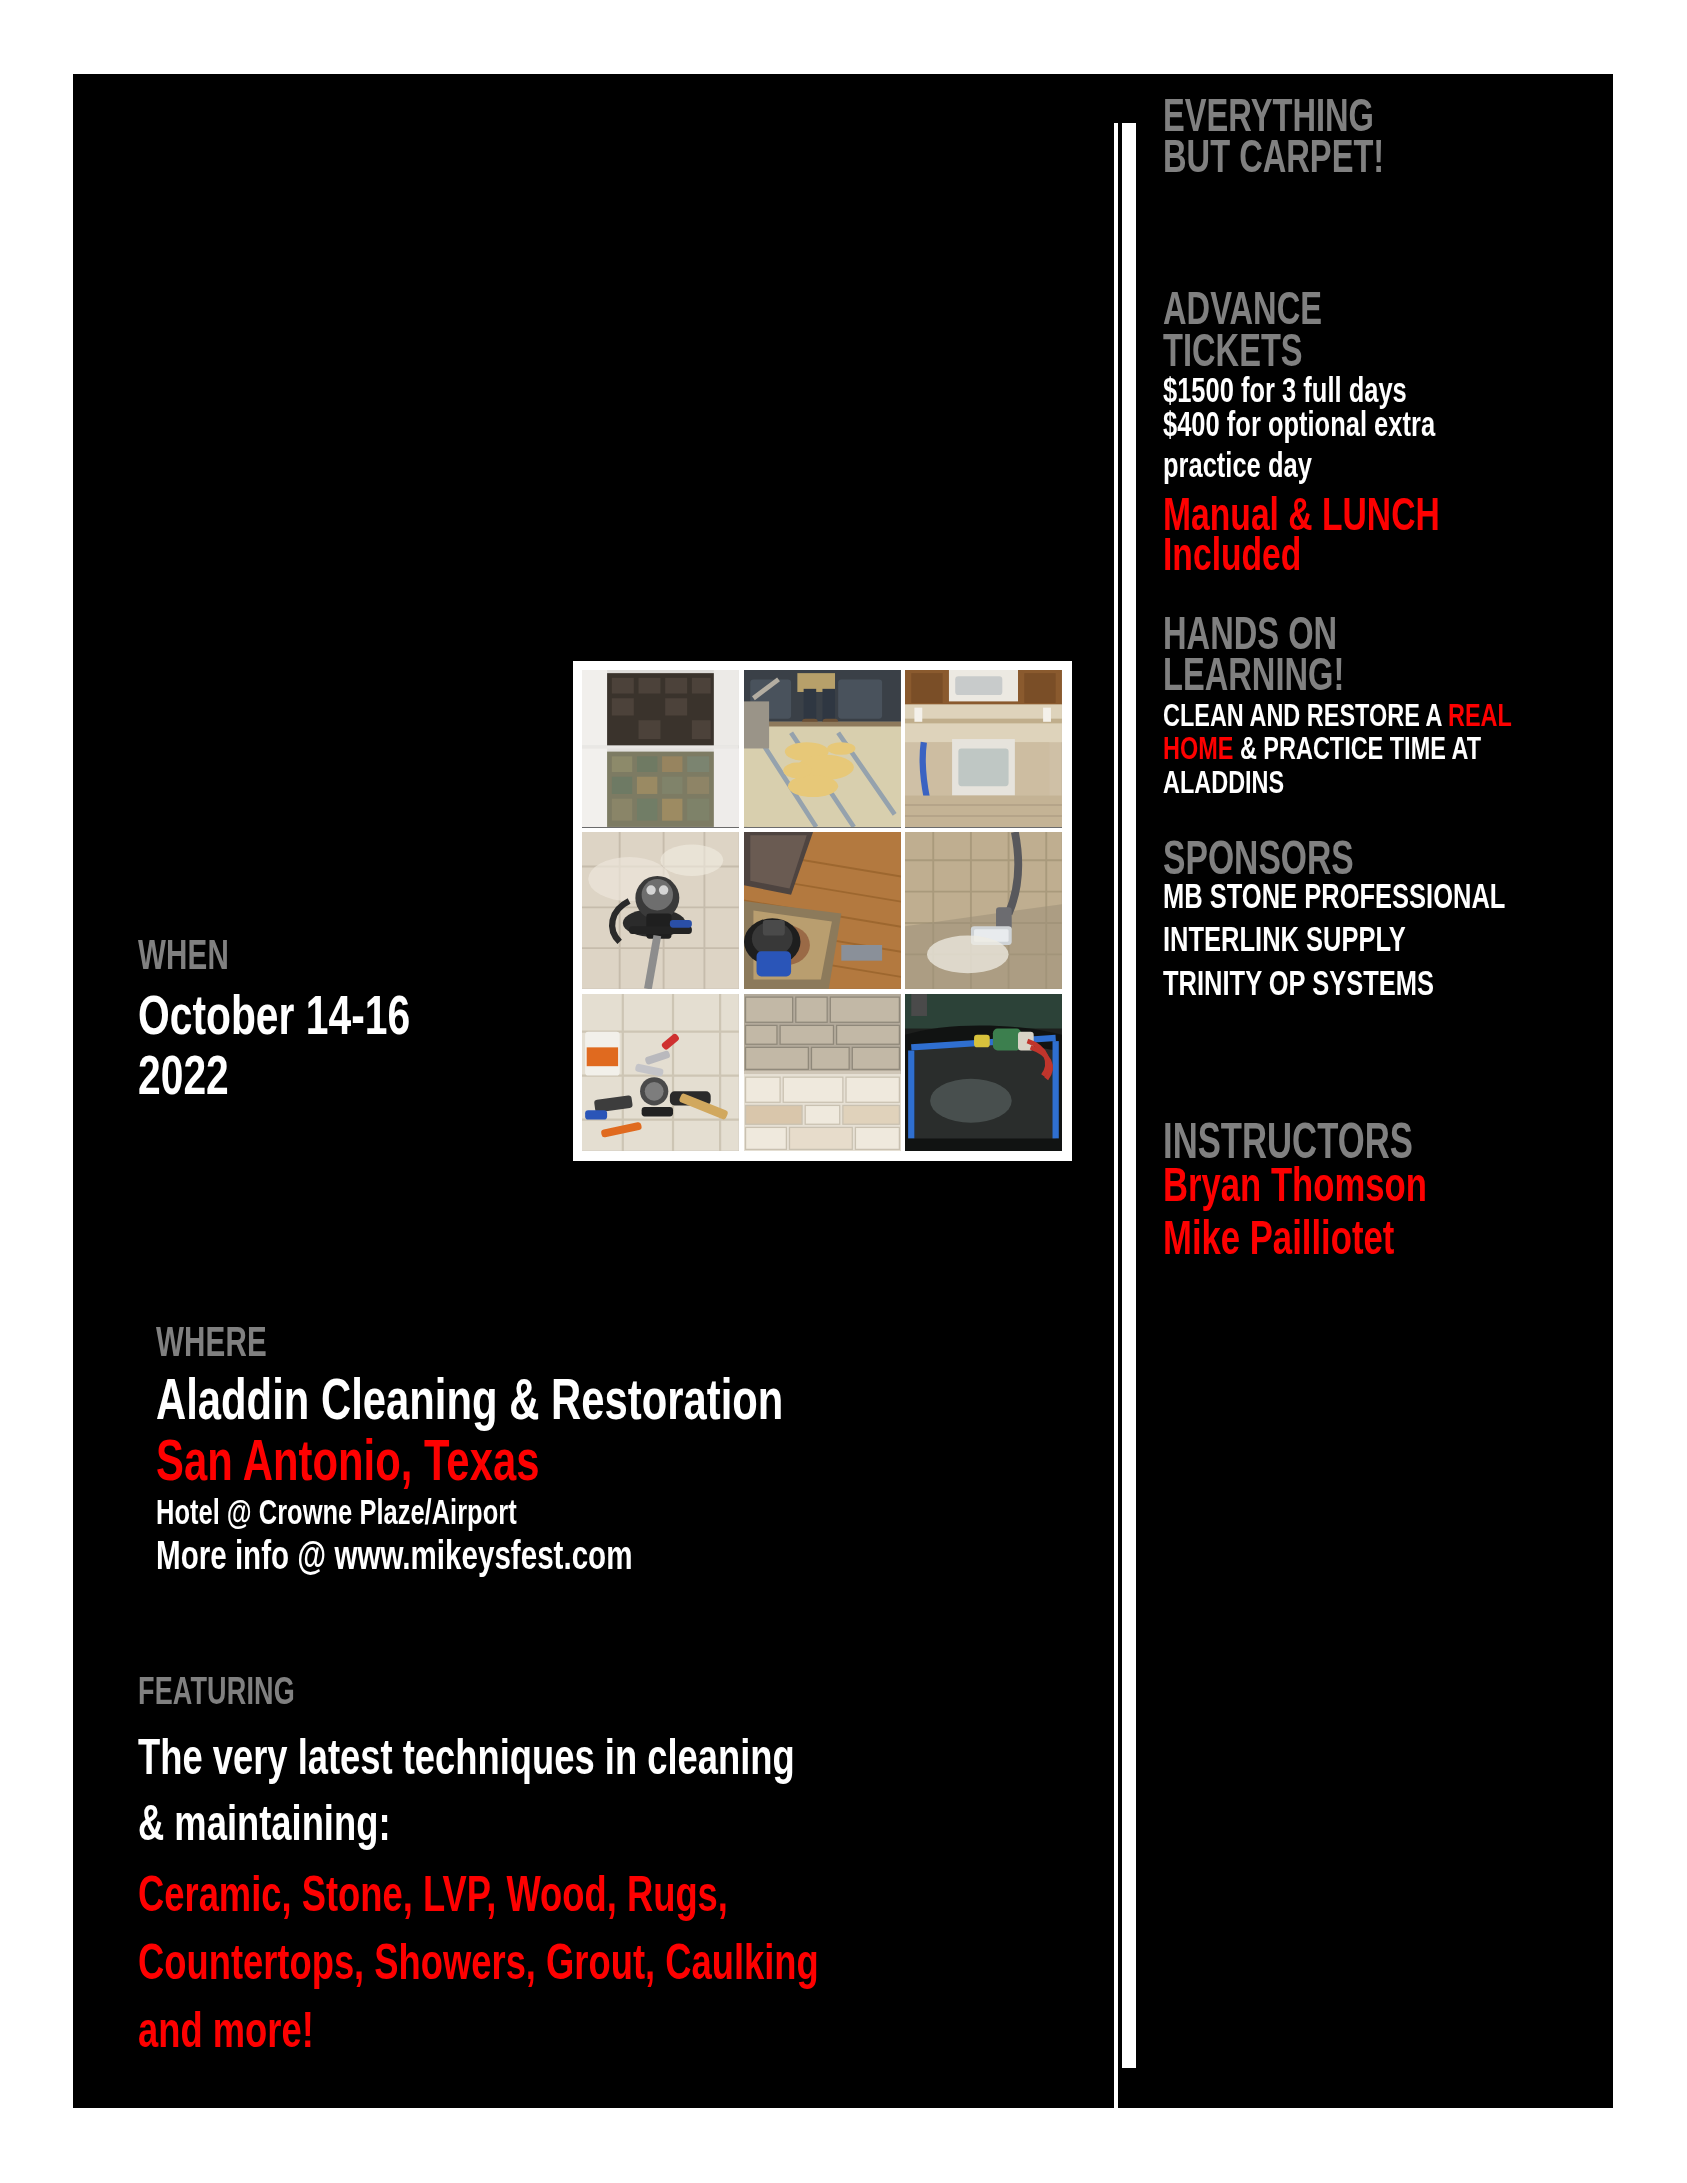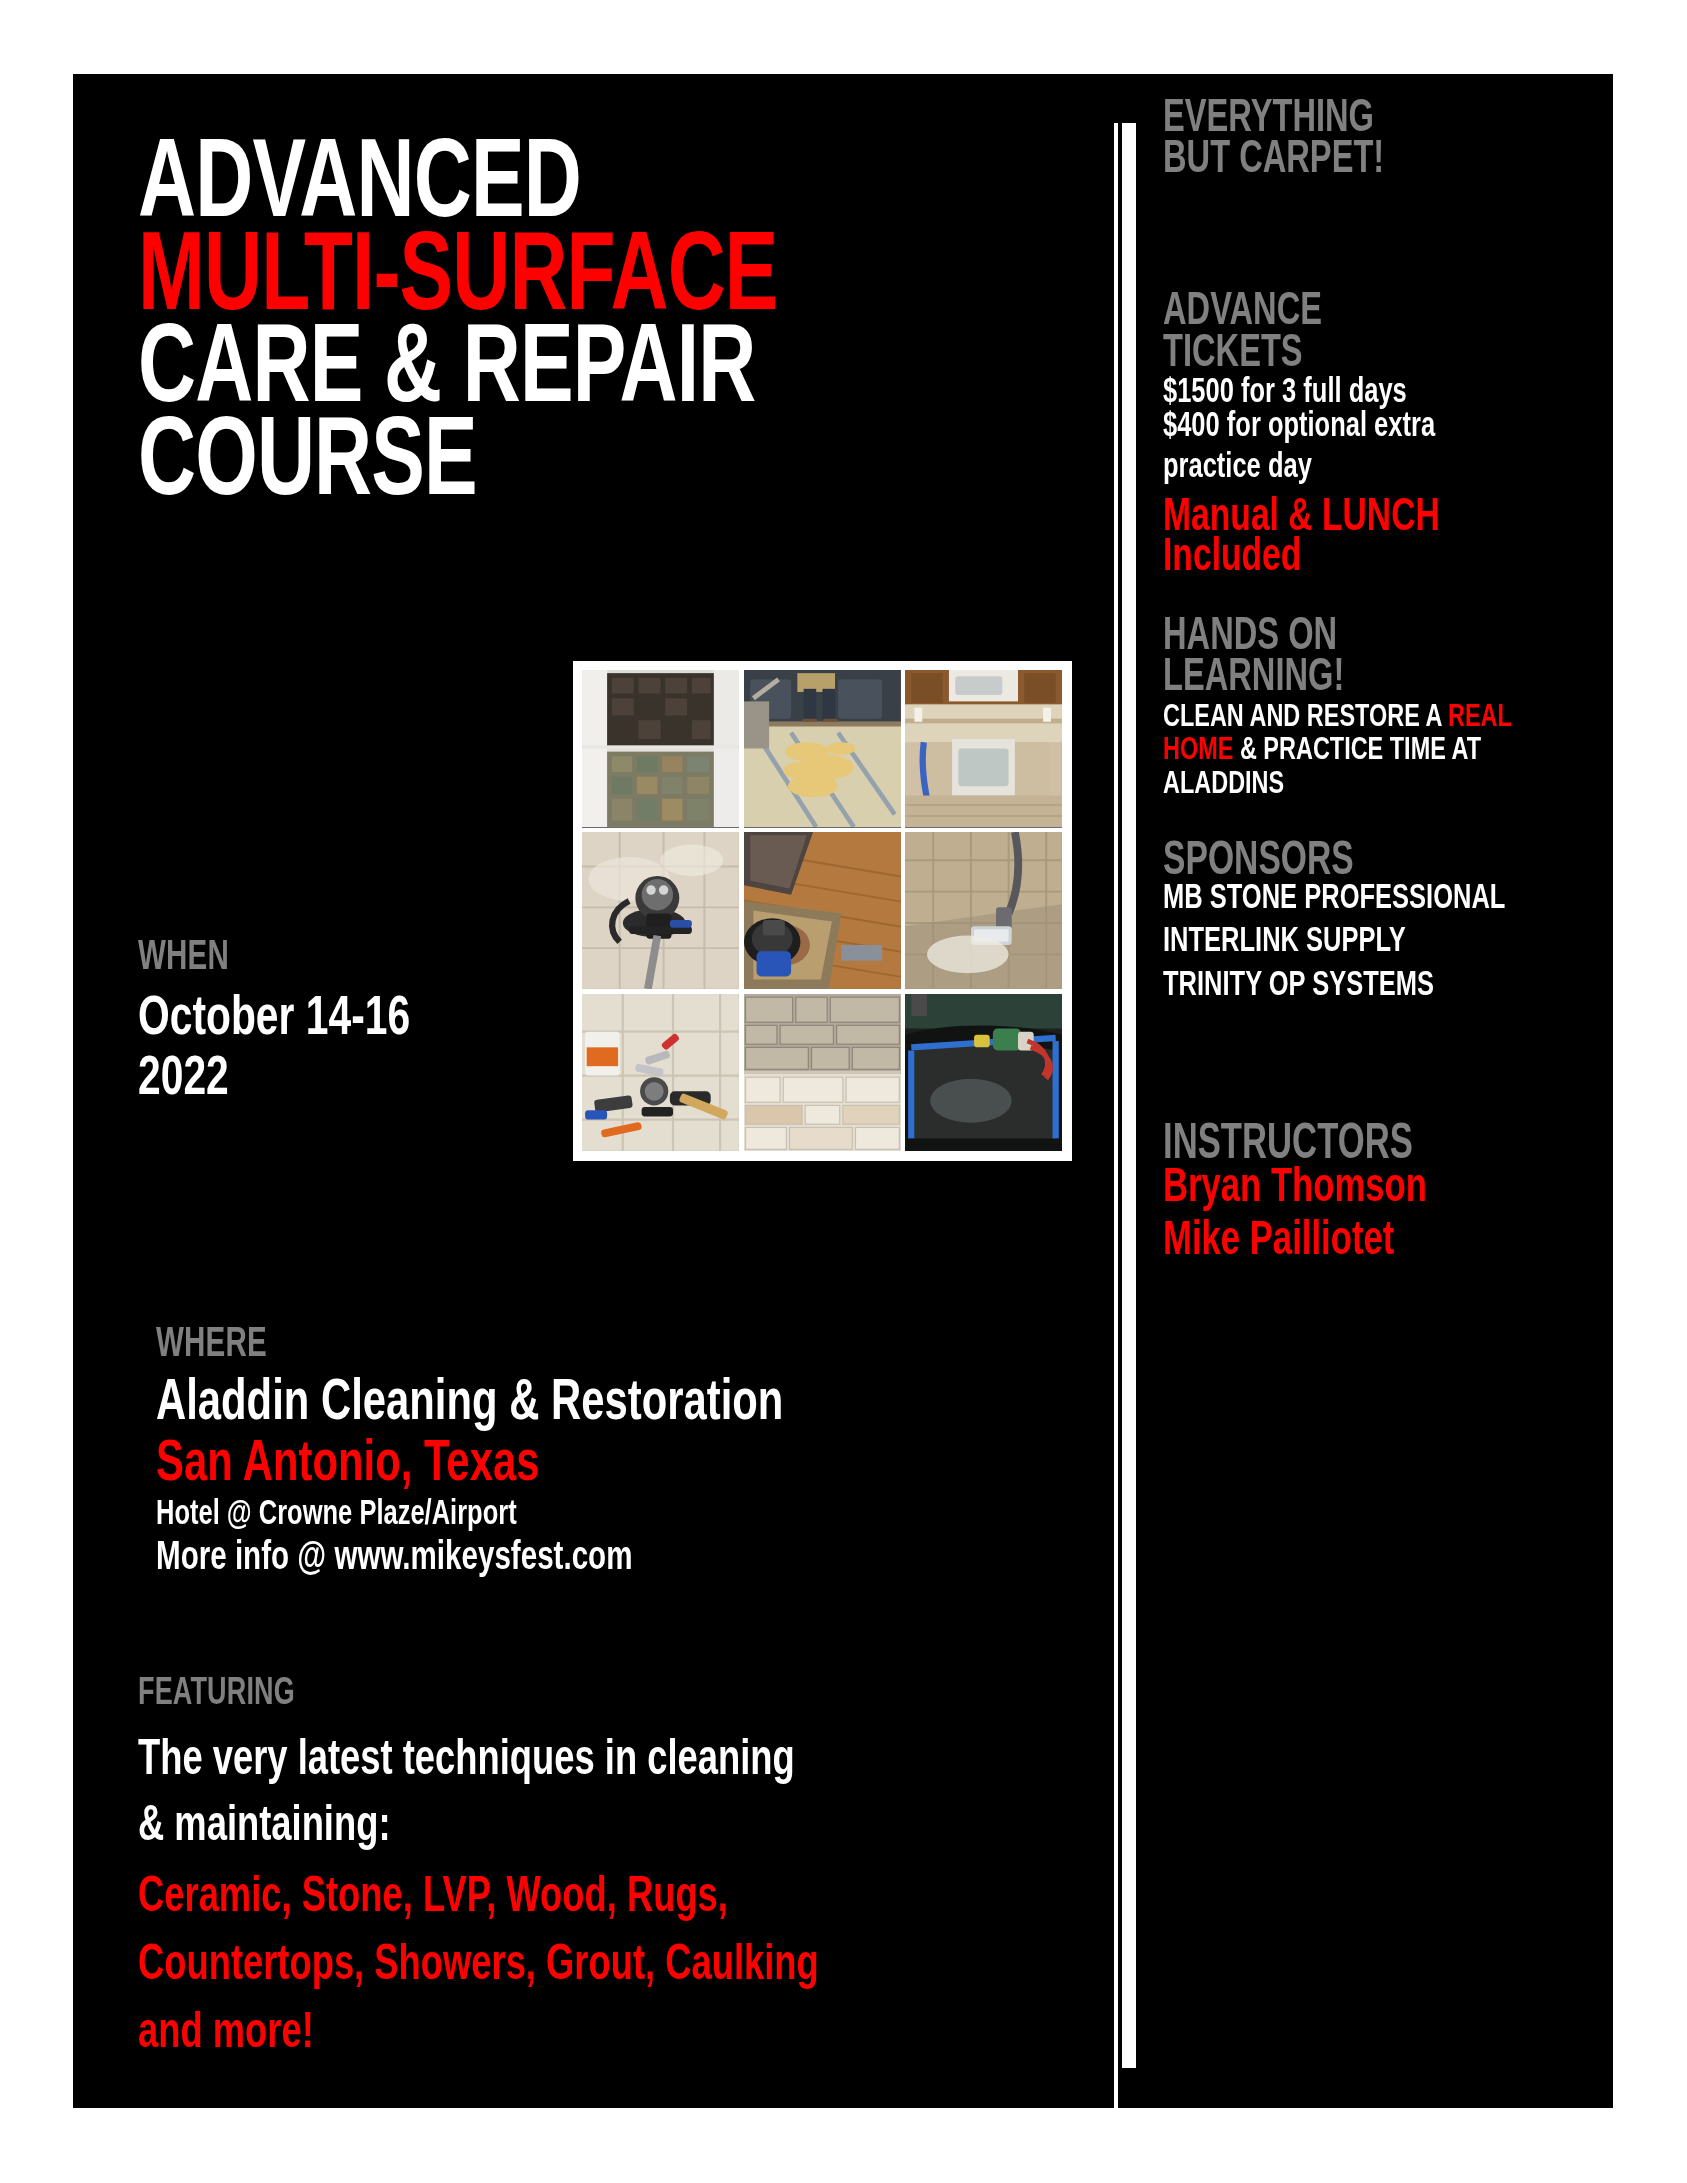--- a/index.html
+++ b/index.html
@@ -216,26 +216,20 @@
   #ins-1 { top: 1086px; font-size: 34px; color: #fe0000; }
   #ins-2 { top: 1139px; font-size: 34px; color: #fe0000; }
 </style>
 </head>
 <body>
 
 <div id="poster">
 
   <div id="left-col">
 
-    <div id="headline">
-      <span class="hl-line white">ADVANCED</span>
-      <span class="hl-line red">MULTI-SURFACE</span>
-      <span class="hl-line white">CARE &amp; REPAIR</span>
-      <span class="hl-line white">COURSE</span>
-    </div>
 
     <div id="when-block">
       <div class="kicker">WHEN</div>
       <div id="when-date-1" class="body-xl white">October 14-16</div>
       <div id="when-date-2" class="body-xl white">2022</div>
     </div>
 
     <div id="where-block">
       <div class="kicker">WHERE</div>
       <div id="where-venue" class="body-xl white">Aladdin Cleaning &amp; Restoration</div>

